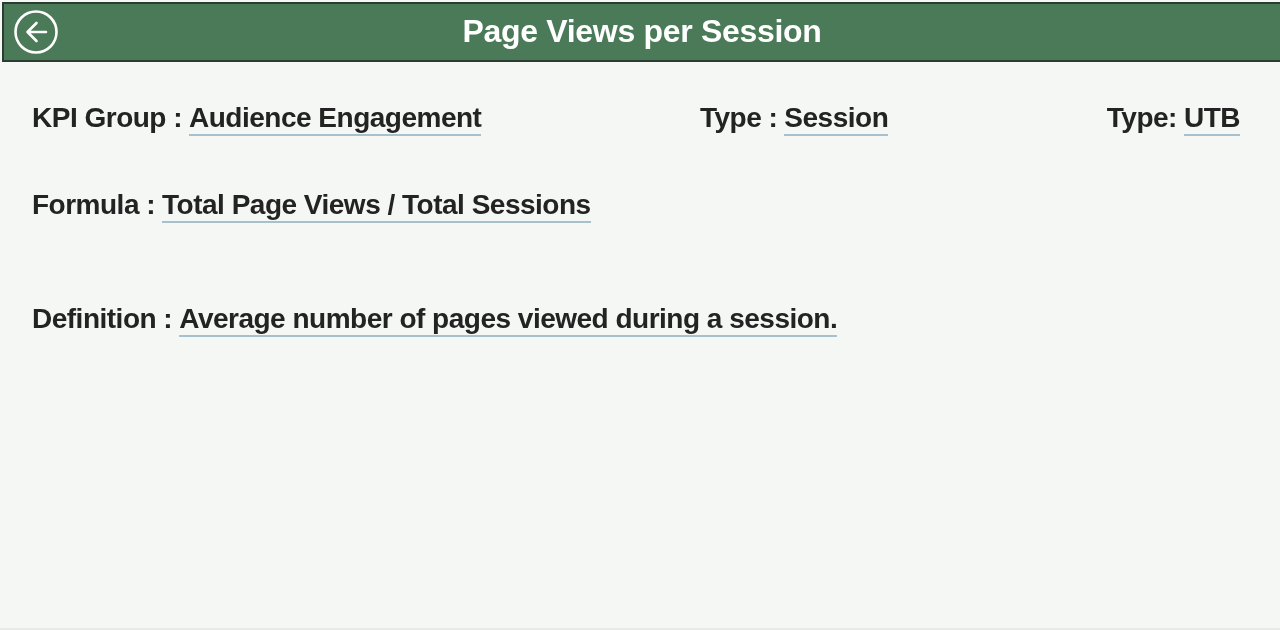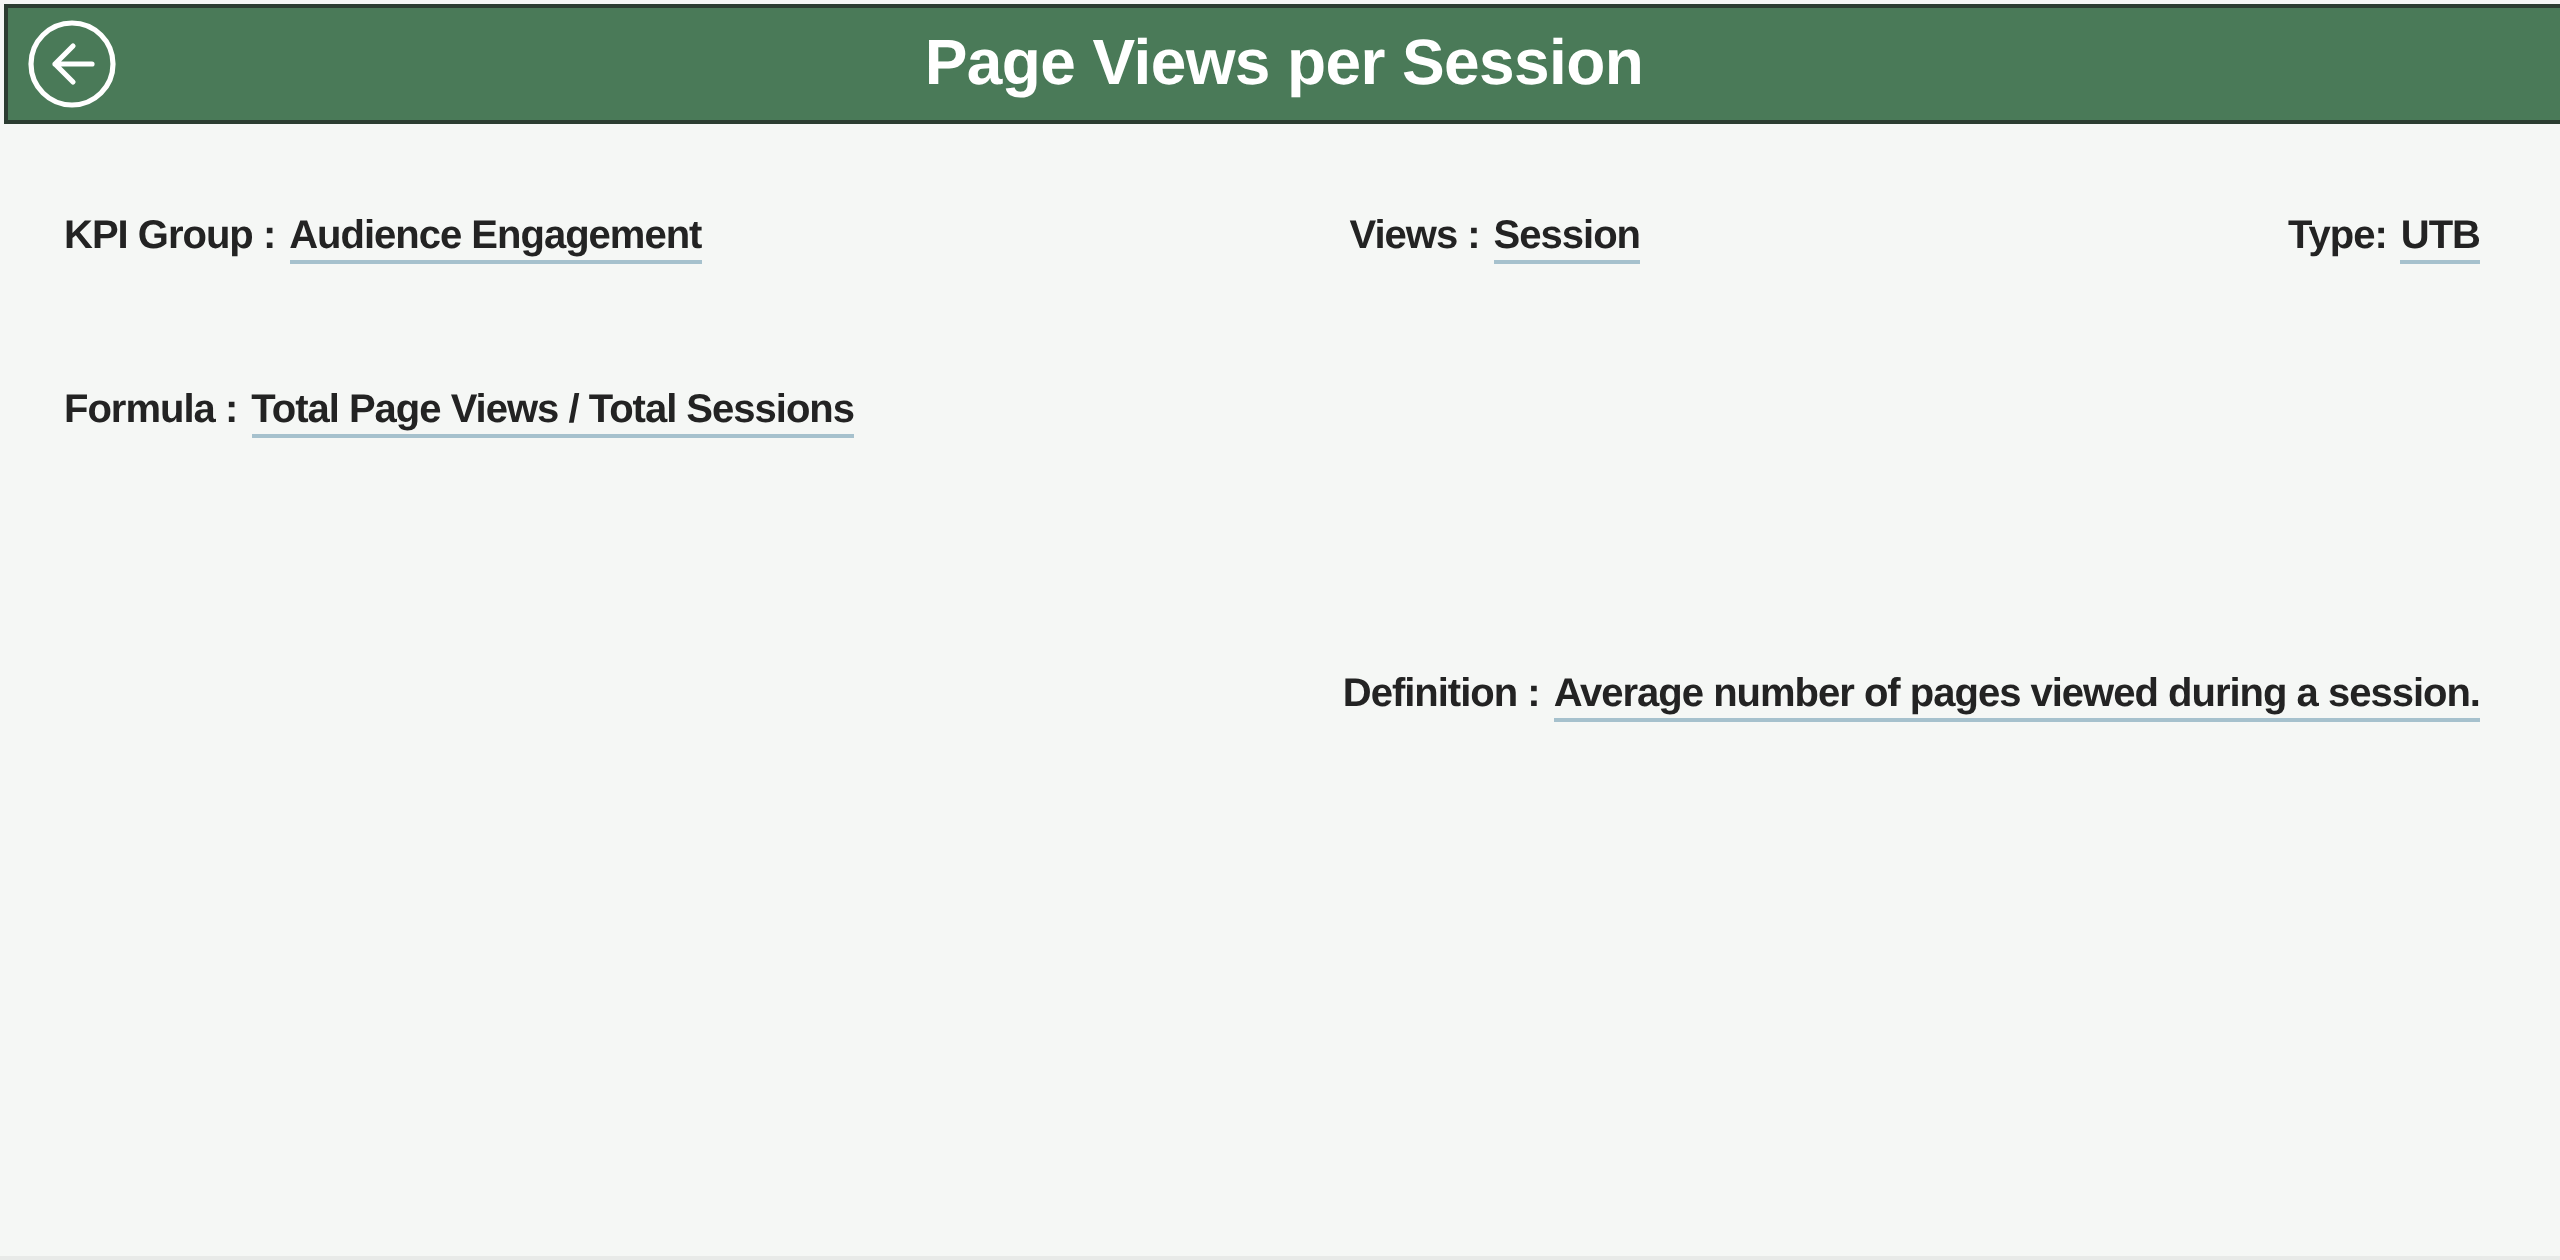--- a/index.html
+++ b/index.html
@@ -62,34 +62,34 @@
   }
   .content{
     padding:43px 40px 0 32px;
   }
   .meta-row{
     display:flex;
     justify-content:space-between;
     align-items:baseline;
   }
   .field{
-    font-size:20px;
+    font-size:28px;
     font-weight:bold;
     color:var(--text);
     letter-spacing:-0.5px;
     line-height:26px;
     white-space:nowrap;
   }
   .field .label{margin-right:7px;}
   .field .value{
     border-bottom:2px solid var(--underline);
     padding-bottom:1px;
   }
   .formula-row{margin-top:61px;}
-  .definition-row{margin-top:116px;text-align:right;}
+  .definition-row{margin-top:88px;}
 </style>
 </head>
 <body>
 
 <div class="page">
 
   <header class="header">
     <button class="back-btn" aria-label="Back">
       <span>
         <svg width="46" height="46" viewBox="0 0 46 46" fill="none">
@@ -101,21 +101,21 @@
     <h1 class="title">Page Views per Session</h1>
   </header>
 
   <main class="content">
 
     <div class="meta-row">
       <div class="field">
         <span class="label">KPI Group :</span><span class="value">Audience Engagement</span>
       </div>
       <div class="field">
-        <span class="label">Views :</span><span class="value">Session</span>
+        <span class="label">Type :</span><span class="value">Session</span>
       </div>
       <div class="field">
         <span class="label">Type:</span><span class="value">UTB</span>
       </div>
     </div>
 
     <div class="formula-row">
       <div class="field">
         <span class="label">Formula :</span><span class="value">Total Page Views / Total Sessions</span>
       </div>

